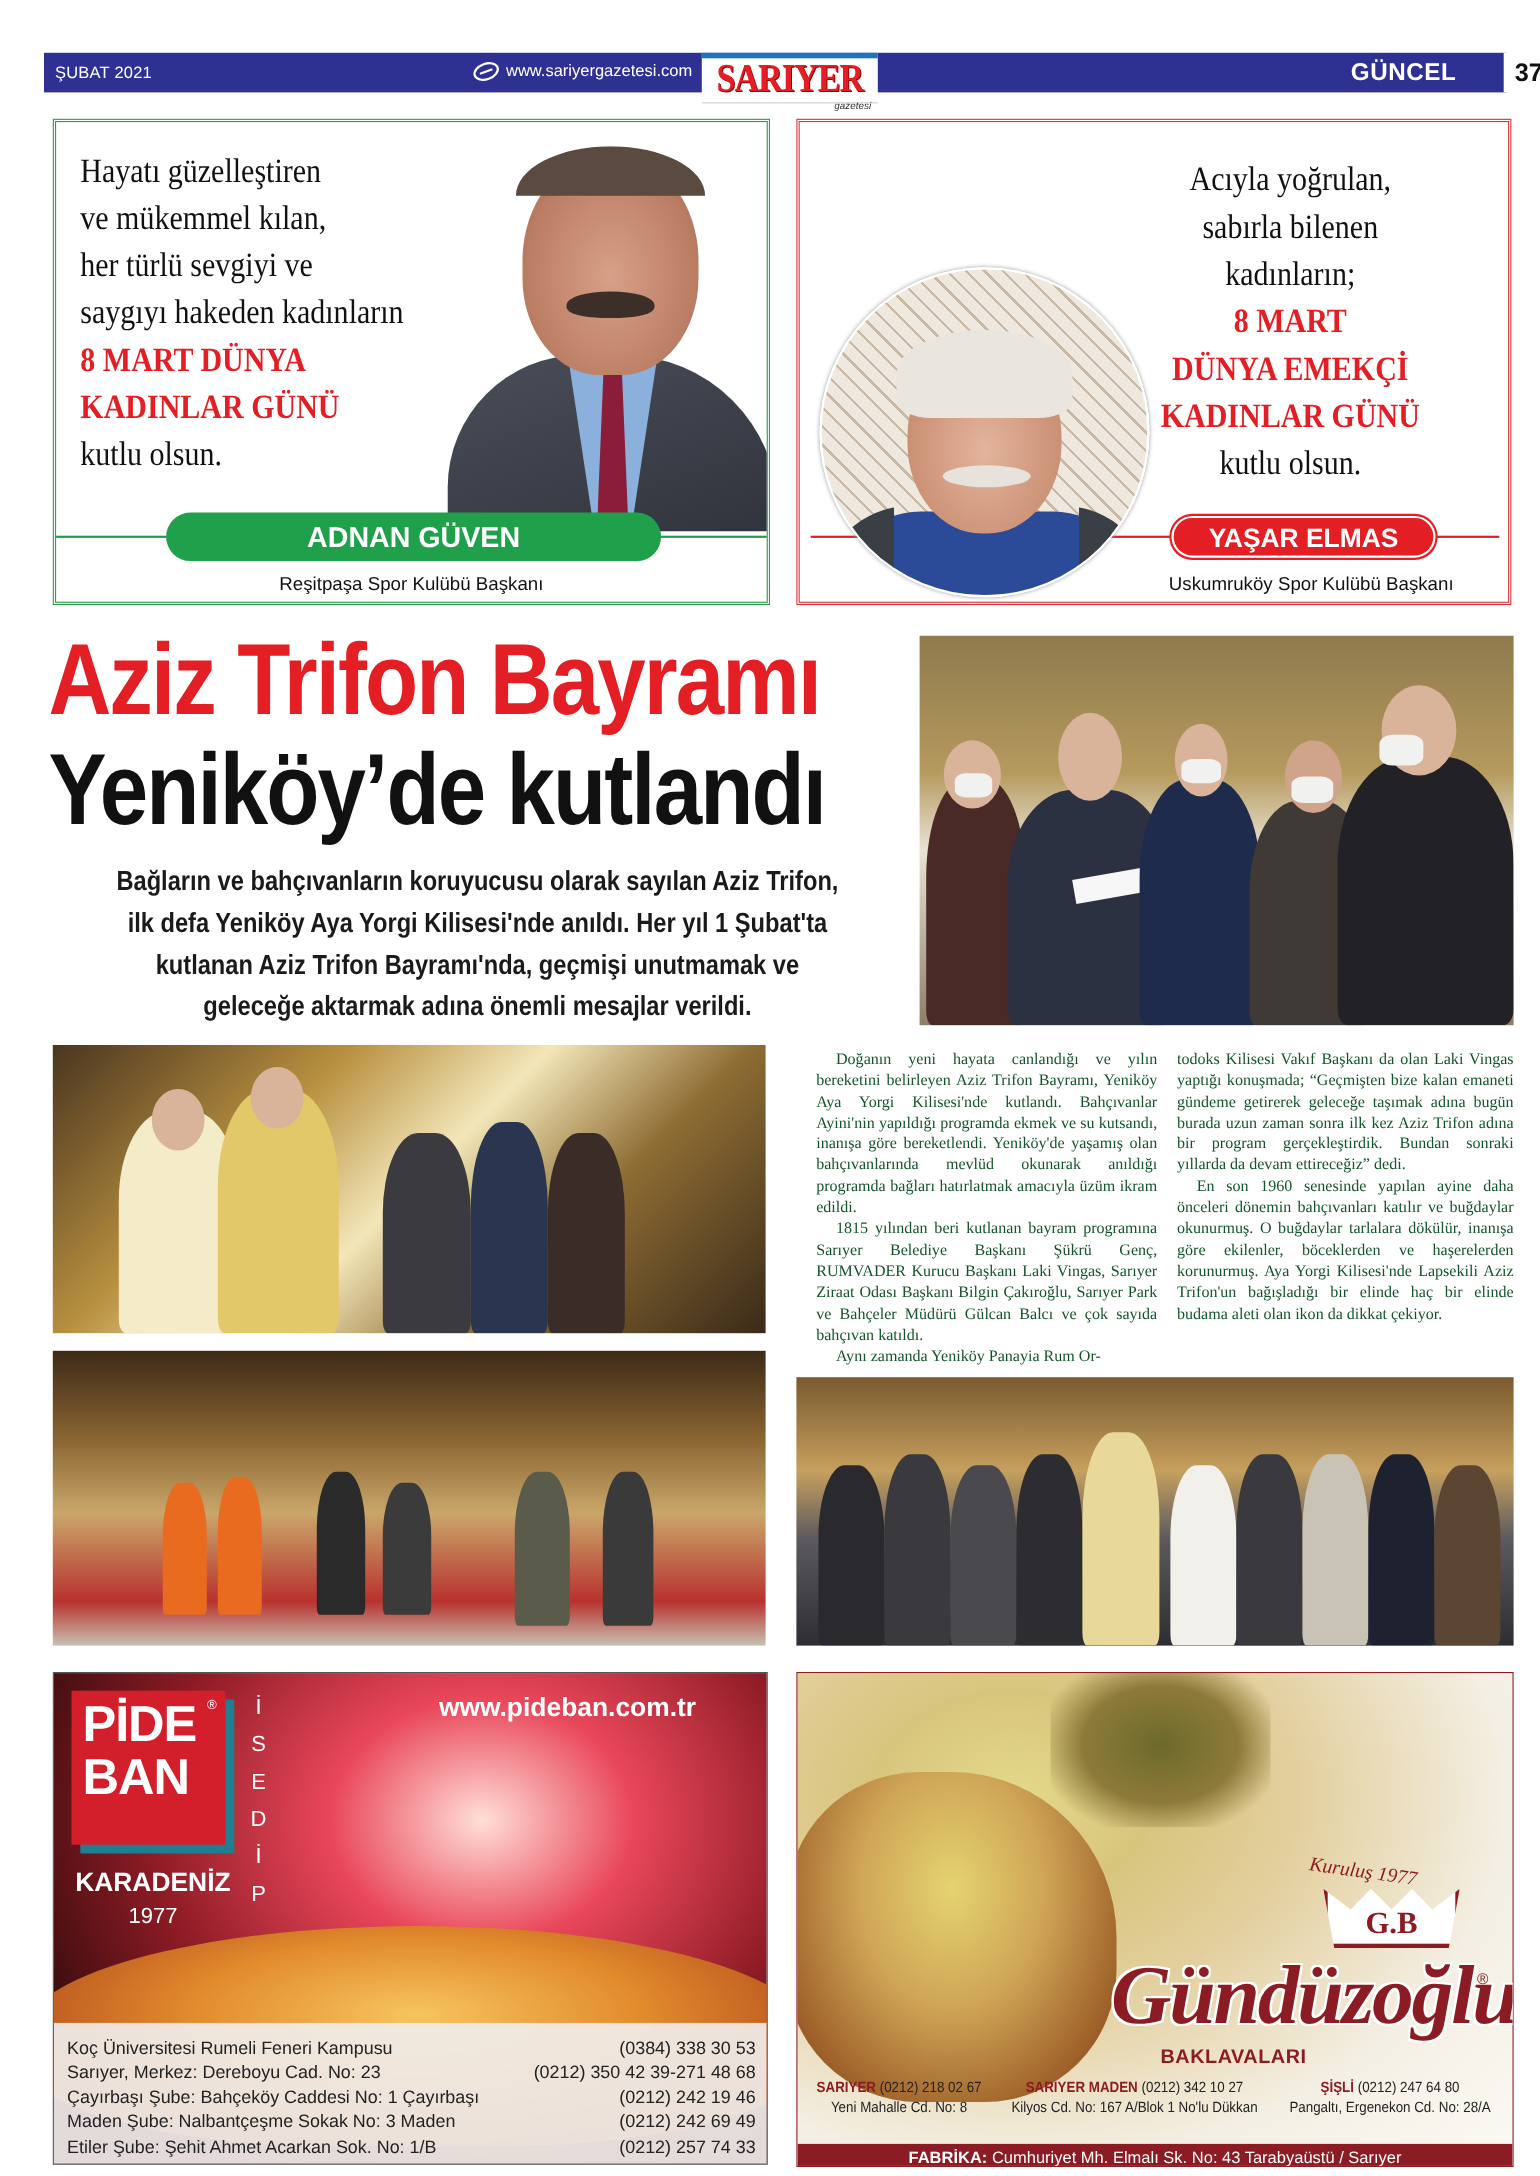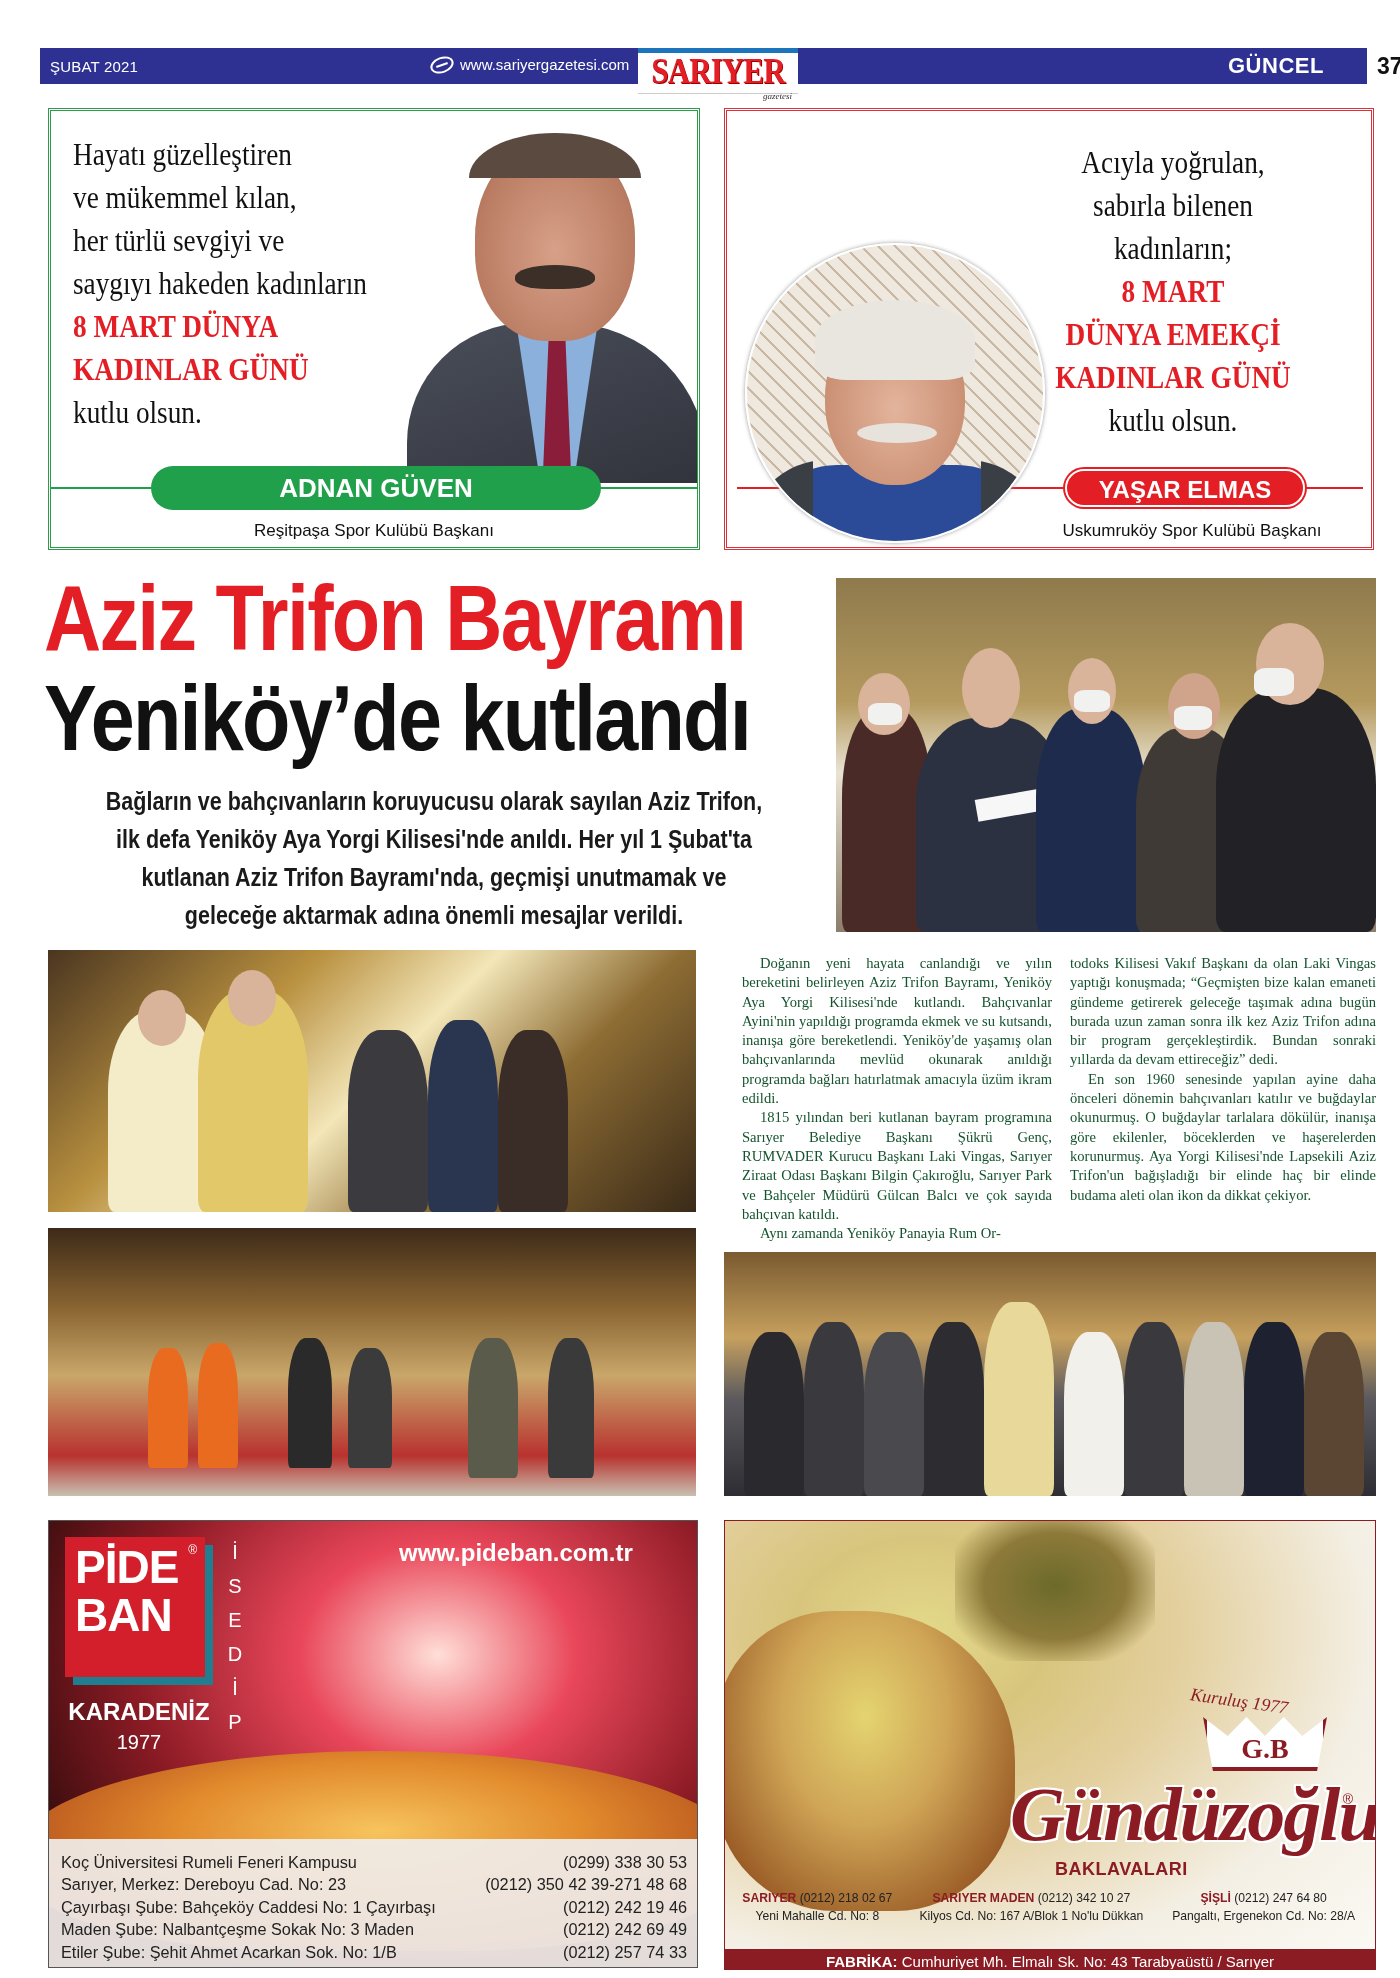--- a/index.html
+++ b/index.html
@@ -8,21 +8,21 @@
 
   
   .hdr { position: absolute; left: 40px; top: 48px; width: 1330px; height: 36px; background: #2e3192; }
   .hdr-date { position: absolute; left: 10px; top: 10px; color: #fff; font-size: 15px; letter-spacing: 0.2px; }
   .hdr-web { position: absolute; left: 390px; top: 8px; color: #fff; font-size: 15px; font-weight: normal; display: flex; align-items: center; gap: 6px; }
   .hdr-web .web-ico { width: 24px; height: 16px; border: 2px solid #fff; border-radius: 50%; transform: rotate(-20deg); position: relative; }
   .hdr-web .web-ico::after { content: ""; position: absolute; left: 4px; top: 5px; width: 12px; height: 2px; background: #fff; }
   .logo { position: absolute; left: 638px; top: 48px; width: 160px; height: 46px; background: #fff; border-bottom: 1px solid #ccc; }
   .logo .logo-top { position: absolute; left: 0; top: 0; width: 100%; height: 5px; background: #1c75bc; }
   .logo .logo-text { position: absolute; left: 0; right: 0; top: 2px; text-align: center; font-family: "Liberation Serif", serif; font-weight: 900; font-size: 36px; color: #e31e24; letter-spacing: -1px; transform: scaleX(0.86); text-shadow: 1px 1px 0 #900; }
-  .logo .logo-sub { position: absolute; right: 6px; bottom: -8px; font-family: Liberation Serif, serif; font-style: italic; font-size: 9px; color: #333; }
+  .logo .logo-sub { position: absolute; right: 6px; bottom: -8px; font-family: Liberation Sans, sans-serif; font-style: italic; font-size: 9px; color: #333; }
   .hdr-section { position: absolute; left: 1188px; top: 5px; color: #fff; font-size: 22px; font-weight: bold; letter-spacing: 0.5px; }
   .hdr-page { position: absolute; left: 1327px; top: 0; width: 34px; height: 36px; background: #fff; color: #111; font-size: 23px; font-weight: bold; text-align: center; line-height: 36px; padding-left: 10px; }
 
   
   .adbox { position: absolute; top: 108px; height: 442px; }
   .adbox-green { left: 48px; width: 652px; border: 3px double #2e9b48; }
   .adbox-red { left: 724px; width: 650px; border: 3px double #d9323a; }
   .serif { font-family: "Liberation Serif", serif; }
   .ad-text-left { position: absolute; left: 22px; top: 22px; width: 380px; font-size: 31px; line-height: 43px; transform: scaleX(0.88); transform-origin: left top; }
   .ad-text-left .red, .ad-text-right .red { color: #e31e24; font-weight: bold; }
@@ -246,21 +246,21 @@
     <div>D</div>
     <div>İ</div>
     <div>P</div>
   </div>
   <div class="pb-karadeniz">KARADENİZ</div>
   <div class="pb-year" style="top:210px">1977</div>
   <div class="pb-url">www.pideban.com.tr</div>
   <div class="pb-info">
     <div class="pb-row">
         <span>Koç Üniversitesi Rumeli Feneri Kampusu</span>
-        <span>(0299) 338 30 53</span>
+        <span>(0384) 338 30 53</span>
       </div>
     <div class="pb-row">
         <span>Sarıyer, Merkez: Dereboyu Cad. No: 23</span>
         <span>(0212) 350 42 39-271 48 68</span>
       </div>
     <div class="pb-row">
         <span>Çayırbaşı Şube: Bahçeköy Caddesi No: 1 Çayırbaşı</span>
         <span>(0212) 242 19 46</span>
       </div>
     <div class="pb-row">

